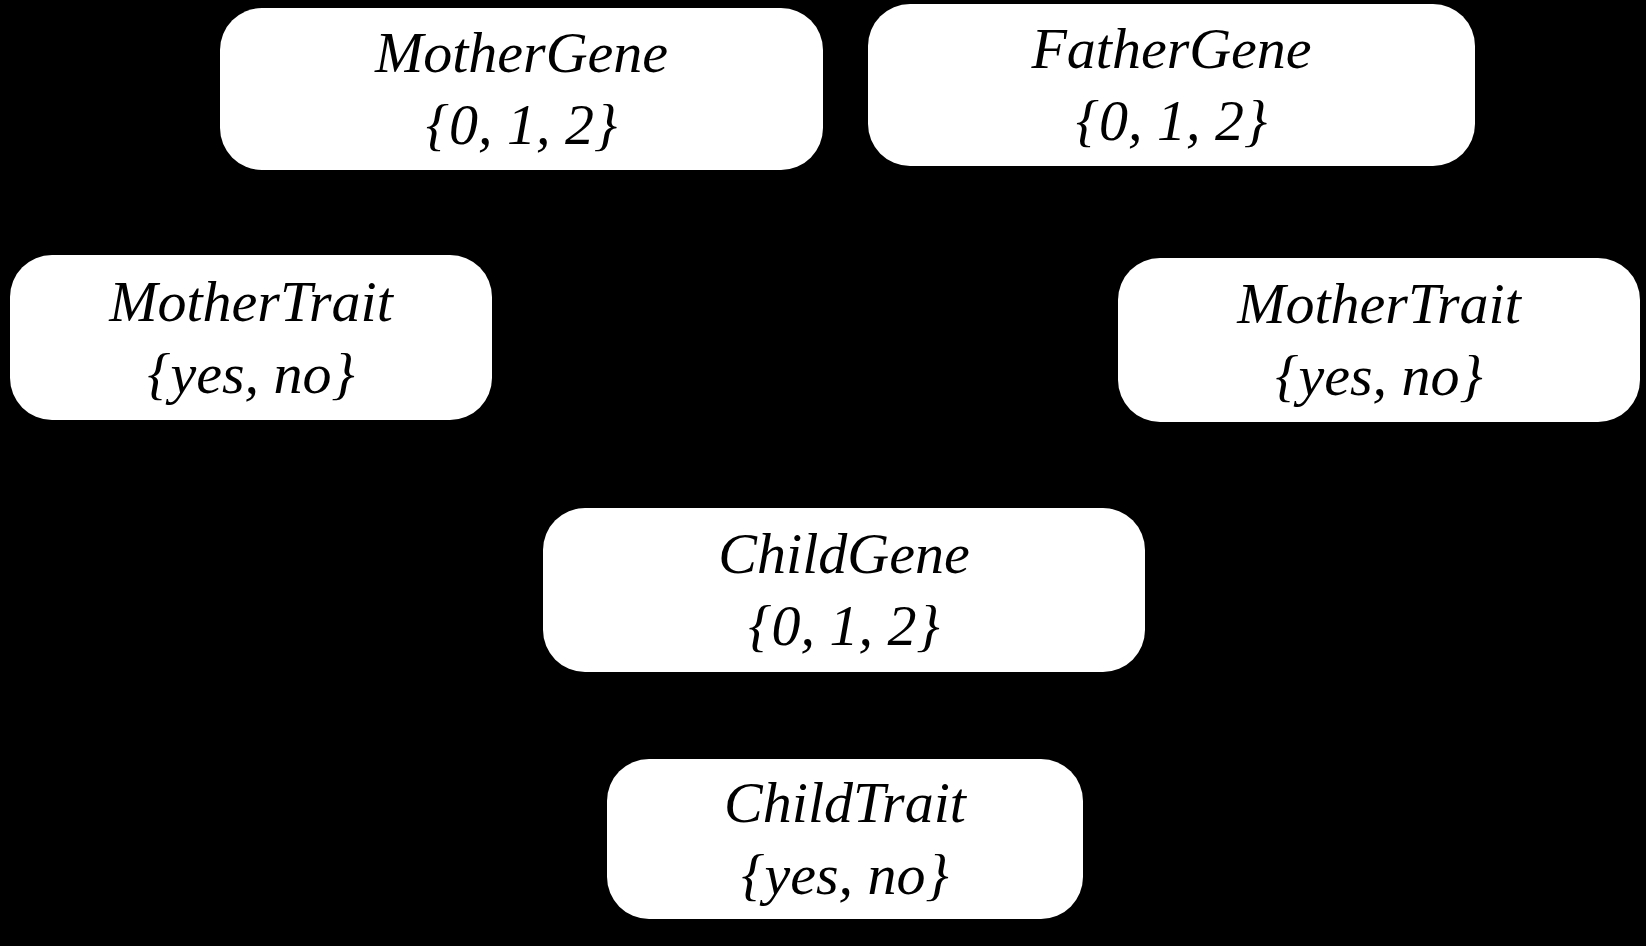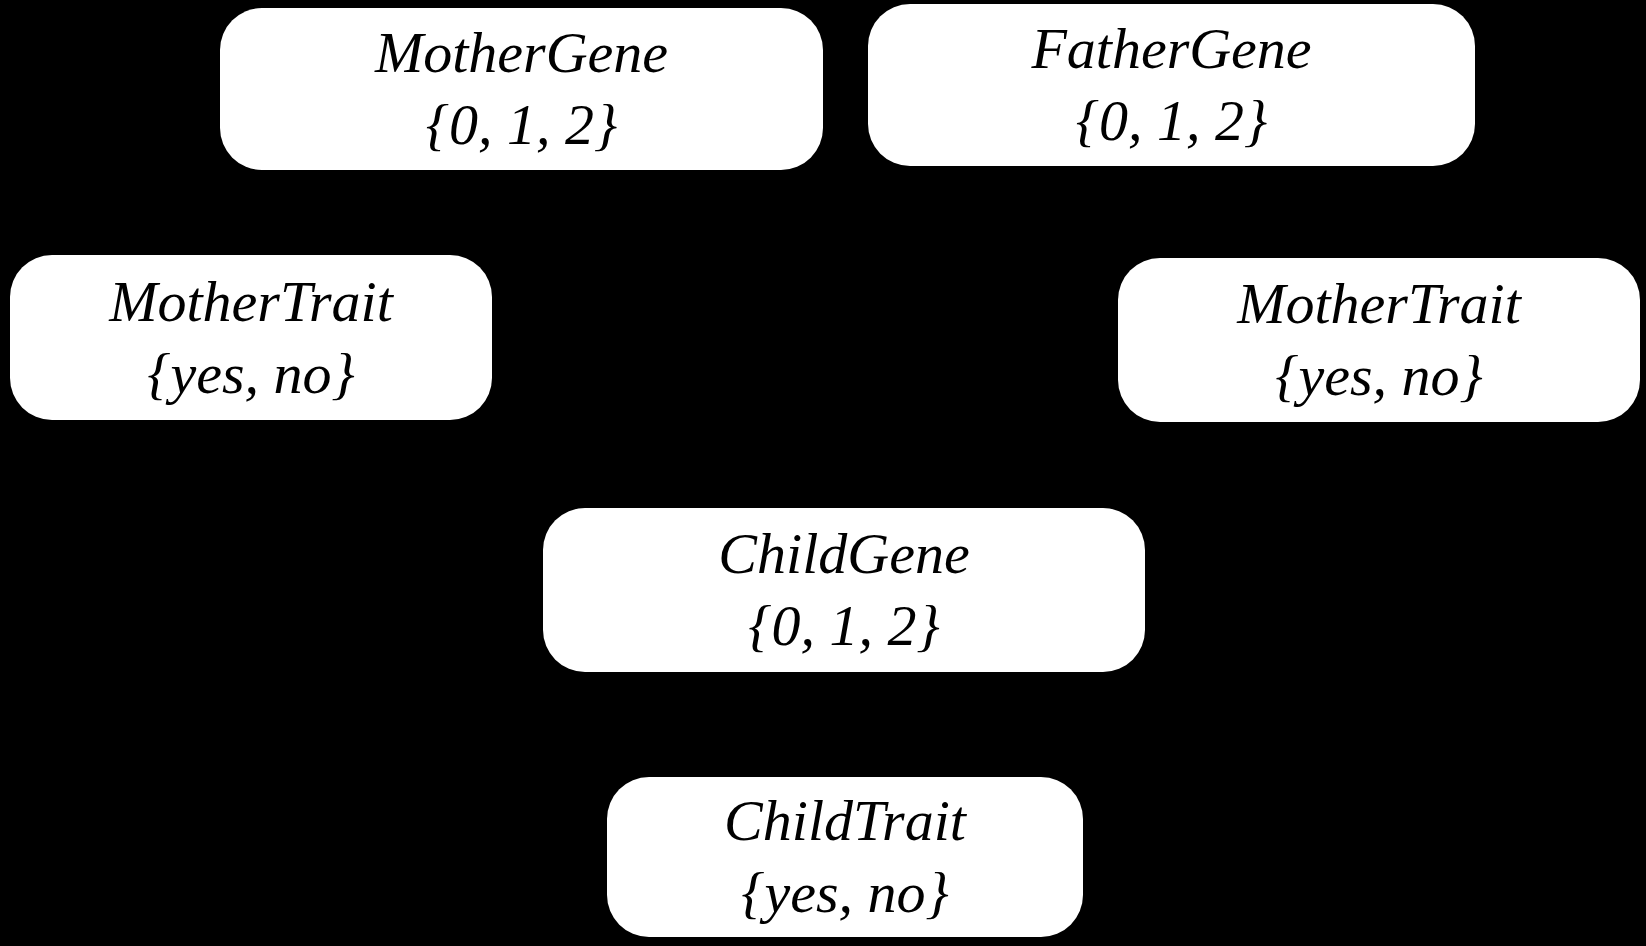--- a/index.html
+++ b/index.html
@@ -35,21 +35,21 @@
   }
   .node-label, .node-values {
     white-space: nowrap;
   }
   
   .n-mother-gene  { left: 220px;  top: 8px;   width: 603px; height: 162px; }
   .n-father-gene  { left: 868px;  top: 4px;   width: 607px; height: 162px; }
   .n-mother-trait { left: 10px;   top: 255px; width: 482px; height: 165px; }
   .n-father-trait { left: 1118px; top: 258px; width: 522px; height: 164px; }
   .n-child-gene   { left: 543px;  top: 508px; width: 602px; height: 164px; }
-  .n-child-trait  { left: 607px;  top: 777px; width: 476px; height: 160px; }
+  .n-child-trait  { left: 607px;  top: 759px; width: 476px; height: 160px; }
 </style>
 </head>
 <body>
 
 <div class="canvas">
 
   <div class="node n-mother-gene">
     <div class="node-label">MotherGene</div>
     <div class="node-values">{0, 1, 2}</div>
   </div>

